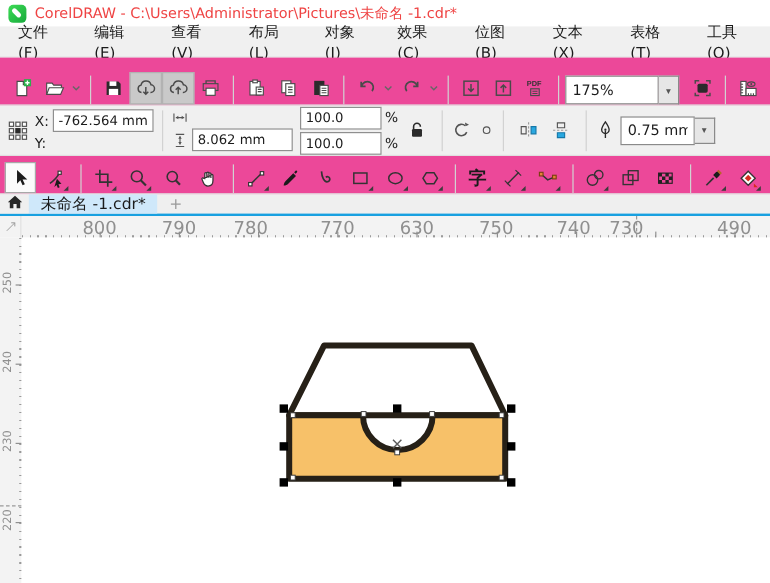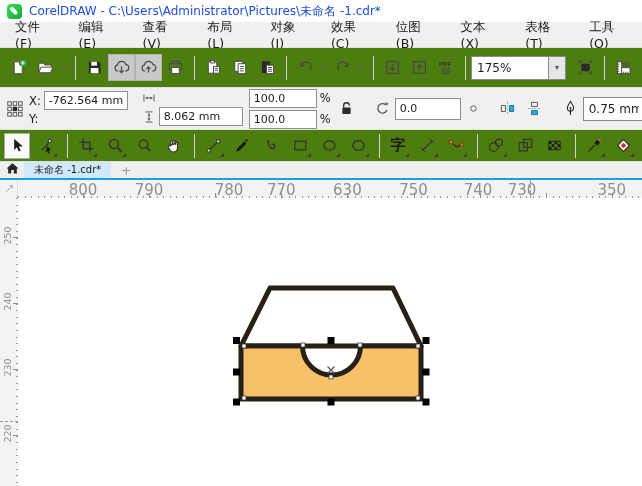--- a/index.html
+++ b/index.html
@@ -4,28 +4,28 @@
 <style>
   * { margin:0; padding:0; box-sizing:border-box; }
   html,body { background:#fff; }
   body { font-family:"DejaVu Sans","Liberation Sans",sans-serif; }
   .window { width:642px; height:486px; background:#fff; overflow:hidden; display:flex; flex-direction:column; position:relative; }
 
   
   .titlebar { height:22px; background:#fff; display:flex; align-items:center; padding-left:7px; flex:0 0 22px; }
   .logo { width:15px; height:15px; border-radius:4px; background:linear-gradient(135deg,#3ddc55,#17a93c); position:relative; margin-right:7px; }
   .logo::after { content:""; position:absolute; left:3px; top:3px; width:9px; height:4px; background:#fff; border-radius:3px; transform:rotate(45deg); transform-origin:2px 2px; }
-  .title-text { font-size:12px; color:#1d4ed8; white-space:nowrap; }
+  .title-text { font-size:12px; color:#ef4444; white-space:nowrap; }
 
   
   .menubar { height:26px; background:#f0f0f0; display:flex; align-items:stretch; padding-left:2px; flex:0 0 26px; border-bottom:1px solid #e3e3e3; }
   .menu-item { font-size:12.5px; color:#1b1b1b; padding:0 13px; display:flex; align-items:center; cursor:default; }
 
   
-  .tbar { background:#4d7c0f; display:flex; align-items:center; }
+  .tbar { background:#ec4899; display:flex; align-items:flex-end; }
   .tb-btn { width:27px; height:27px; display:flex; align-items:center; justify-content:center; position:relative; border:1px solid transparent; flex:0 0 auto; }
   .tb-btn.pressed { background:#c9c9c9; border-color:#b2b2b2; }
   .tb-btn.selected { background:#fbfbfb; border-color:#a8a8a8; }
   .tb-btn svg { display:block; }
   .tb-drop { width:13px; height:27px; display:flex; align-items:center; justify-content:center; margin-left:-2px; }
   .tb-sep { width:1px; height:24px; background:#d2d2d2; margin:0 5px; flex:0 0 1px; }
   .flyout::after { content:""; position:absolute; right:1px; bottom:1px; width:0; height:0; border-left:4px solid transparent; border-bottom:4px solid #3c3c3c; }
 
   .std-toolbar { height:40px; flex:0 0 40px; padding-left:5px; border-bottom:1px solid #e0e0e0; }
   .combo { display:flex; align-items:center; }
@@ -46,21 +46,21 @@
   .pb-icon { display:flex; align-items:center; justify-content:center; }
 
   
   .toolbox { height:32px; flex:0 0 32px; padding-left:4px; border-bottom:1px solid #e0e0e0; overflow:hidden; }
   .toolbox .tb-btn { width:26px; height:26px; margin-right:3px; }
   .tool-text { font-size:15px; color:#1b1b1b; font-weight:bold; line-height:1; }
 
   
   .tabbar { height:18px; flex:0 0 18px; background:#efefef; display:flex; align-items:stretch; border-bottom:2px solid #18a0e0; }
   .home-btn { width:24px; display:flex; align-items:center; justify-content:center; background:#efefef; }
-  .doc-tab { background:#cfe8fa; display:flex; align-items:center; padding:0 10px; font-size:10px; color:#1b1b1b;text-align:right; }
+  .doc-tab { background:#cfe8fa; display:flex; align-items:center; padding:0 10px; font-size:13px; color:#1b1b1b;text-align:right; }
   .newtab-btn { width:30px; display:flex; align-items:center; justify-content:center; color:#9a9a9a; font-size:13px; }
 
   
   .hruler-row { height:18px; flex:0 0 18px; display:flex; }
   .ruler-corner { width:18px; flex:0 0 18px; background:#f3f3f3; border-right:1px solid #dcdcdc; display:flex; align-items:center; justify-content:center; }
   .hruler { flex:1; position:relative; background:#f3f3f3;
     background-image:repeating-linear-gradient(to right, #9a9a9a 0 1px, transparent 1px 6.6px);
     background-size:100% 2px; background-repeat:no-repeat; background-position:0 bottom; }
   .hlab { position:absolute; top:1px; font-size:15px; color:#8f8f8f; transform:translateX(-50%); }
   .htick { position:absolute; bottom:0; width:1px; height:5px; background:#8f8f8f; }
@@ -333,21 +333,20 @@
           </svg>
         </span>
       </span>
     <span class="pb-sep"></span>
     <span class="pb-icon">
         <svg viewBox="0 0 18 18" width="17" height="17">
           <path d="M13.7 10.7A5 5 0 1 1 12.4 5.1" fill="none" stroke="#555" stroke-width="1.4"></path>
           <path d="M12.2 2.2l.4 3.4 3.1-1.3z" fill="#555"></path>
         </svg>
       </span>
-    <input class="pb-field f-rot" readonly="" style="margin-left: 4px;" value="0.0">
     <span class="pb-icon" style="margin-left:6px;">
         <svg viewBox="0 0 18 18" width="13" height="13">
           <circle cx="9" cy="9" r="3.8" fill="none" stroke="#555" stroke-width="1.3"></circle>
         </svg>
       </span>
     <span class="pb-sep"></span>
     <span class="tb-btn">
         <span class="pb-icon">
           <svg viewBox="0 0 18 18" width="17" height="17">
             <path d="M9 2v14" stroke="#999" stroke-dasharray="2 1.5"></path>
@@ -558,33 +557,33 @@
         <span><svg viewBox="0 0 18 18" width="12" height="12">
             <path d="M4 14 14 4M14 4H9.5M14 4v4.5" fill="none" stroke="#999" stroke-width="1.2"></path>
           </svg></span>
       </span>
     <div class="hruler">
       <span class="hpage-line" style="left:512px;"></span>
     <span class="hlab" style="left: 65px;">800</span>
         <i class="htick" style="left: 65px;"></i>
         <span class="hlab" style="left: 131.1px;">790</span>
         <i class="htick" style="left: 131.1px;"></i>
-        <span class="hlab" style="left: 211px;">780</span>
+        <span class="hlab" style="left: 191px;">780</span>
         <i class="htick" style="left: 197.2px;"></i>
         <span class="hlab" style="left: 263.3px;">770</span>
         <i class="htick" style="left: 263.3px;"></i>
         <span class="hlab" style="left: 329.4px;">630</span>
         <i class="htick" style="left: 329.4px;"></i>
         <span class="hlab" style="left: 395.5px;">750</span>
         <i class="htick" style="left: 395.5px;"></i>
         <span class="hlab" style="left: 460px;">740</span>
         <i class="htick" style="left: 461.6px;"></i>
         <span class="hlab" style="left: 504px;">730</span>
         <i class="htick" style="left: 527.7px;"></i>
-        <span class="hlab" style="left: 593.8px;">350</span>
+        <span class="hlab" style="left: 593.8px;">490</span>
         <i class="htick" style="left: 593.8px;"></i>
       </div>
   </div>
 
   <div class="content-row">
     <div class="vruler">
       <span class="vpage-line" style="top:223px;"></span>
     <span class="vlab" style="top: 32px;">250</span>
         <i class="vtick" style="top: 39px;"></i>
         <span class="vlab" style="top: 98.1px;">240</span>

